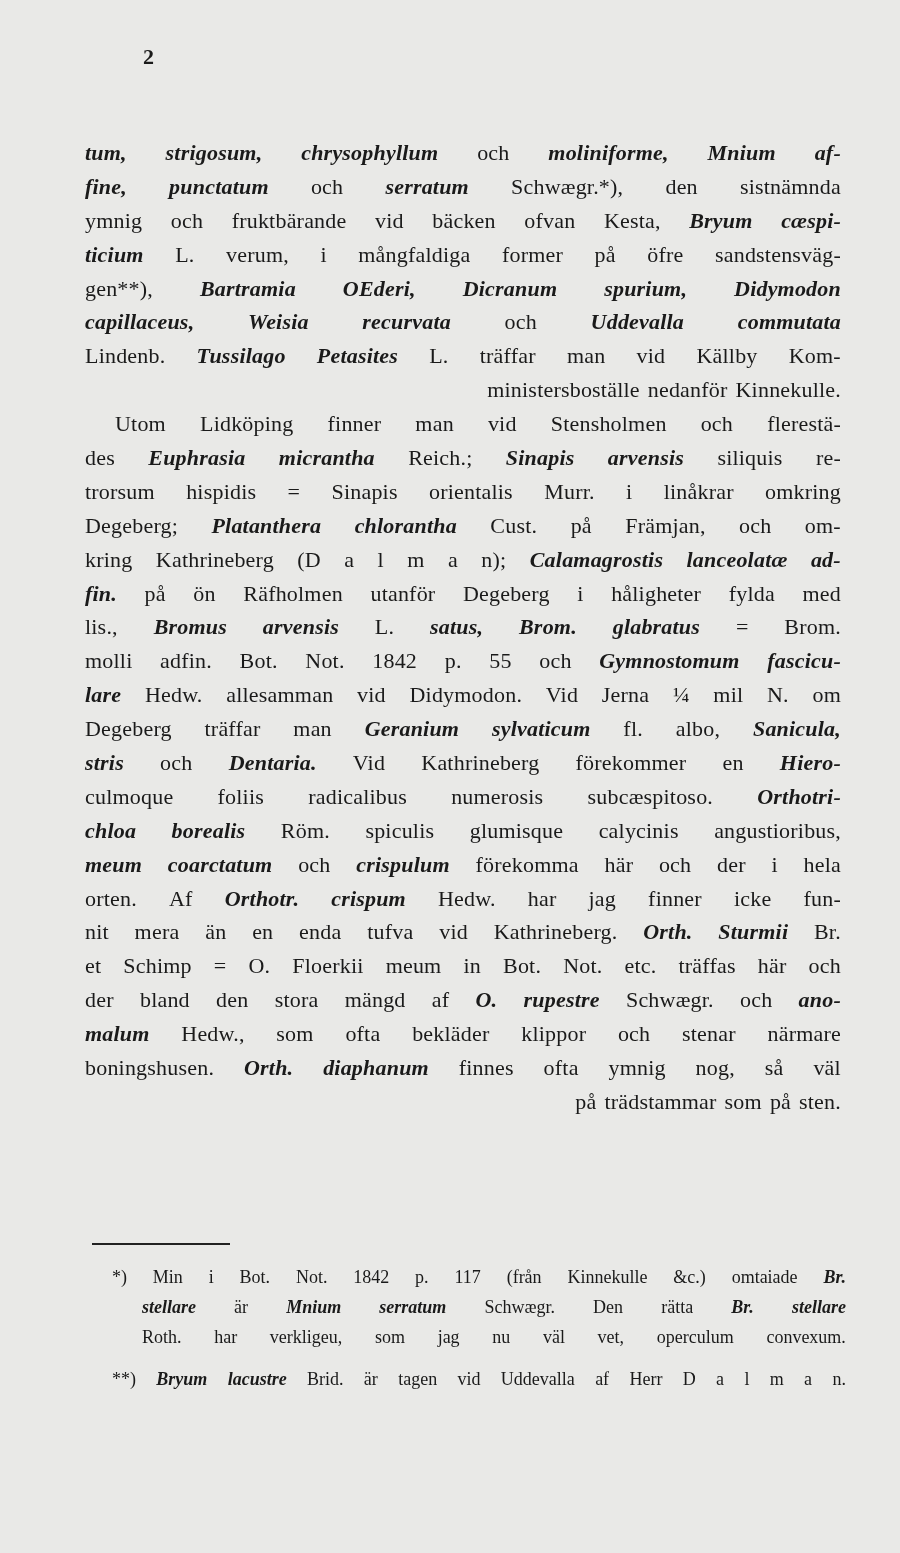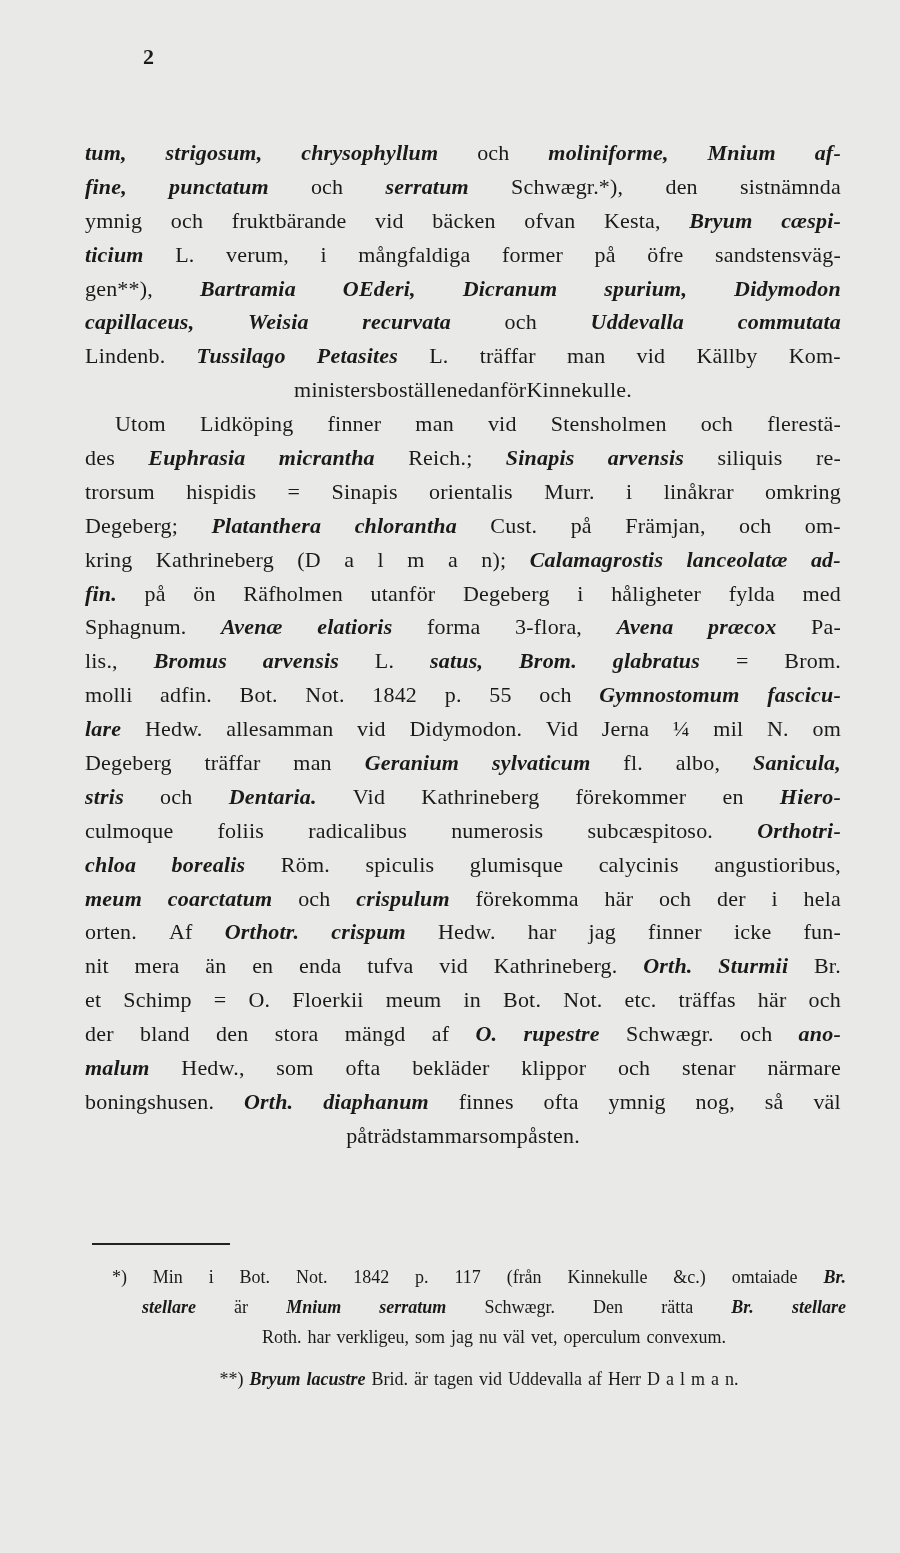--- a/index.html
+++ b/index.html
@@ -18,37 +18,37 @@
     position: absolute; left: 85px; top: 93px; width: 756px; margin-top: 43px;
   }
   .line {
     height: 33.9px; line-height: 33.9px;
     font-size: 22px;
     text-align: justify; text-align-last: justify;
     white-space: nowrap;
     display: flex; justify-content: space-between;
     letter-spacing: 0.2px;
   }
-  .line.last { justify-content: center; }
+  .line.last { justify-content: flex-end; gap: 8px; }
   .line.indent { padding-left: 30px; }
   .seg { white-space: pre; }
   .it { font-style: italic; font-weight: bold; }
   .rule {
     position: absolute; left: 92px; top: 1243px; width: 138px; height: 2px;
     background: #222;
   }
   .footnotes {
     position: absolute; left: 112px; top: 1262px; width: 734px;
   }
   .fline {
     height: 30px; line-height: 30px; font-size: 18px;
     display: flex; justify-content: space-between; white-space: nowrap;
   }
   .fline.hang { padding-left: 30px; gap: 12px; }
-  .fline.last { justify-content: center; gap: 6px; }
+  .fline.last { justify-content: space-between; gap: 6px; }
   .fgap { height: 12px; }
 </style>
 </head>
 <body>
 
 <div class="page-number">2</div>
 
 <div class="body-text" id="body">
     <div class="line">
       <span class="seg it">tum<span class="seg">,</span></span>
@@ -180,30 +180,20 @@
       <span class="seg it">fin.</span>
       <span class="seg">på</span>
       <span class="seg">ön</span>
       <span class="seg">Räfholmen</span>
       <span class="seg">utanför</span>
       <span class="seg">Degeberg</span>
       <span class="seg">i</span>
       <span class="seg">håligheter</span>
       <span class="seg">fylda</span>
       <span class="seg">med</span>
-    </div>
-    <div class="line">
-      <span class="seg">Sphagnum.</span>
-      <span class="seg it">Avenæ</span>
-      <span class="seg it">elatioris</span>
-      <span class="seg">forma</span>
-      <span class="seg">3-flora,</span>
-      <span class="seg it">Avena</span>
-      <span class="seg it">præcox</span>
-      <span class="seg">Pa-</span>
     </div>
     <div class="line">
       <span class="seg">lis.,</span>
       <span class="seg it">Bromus</span>
       <span class="seg it">arvensis</span>
       <span class="seg">L.</span>
       <span class="seg it">satus<span class="seg">,</span></span>
       <span class="seg it">Brom.</span>
       <span class="seg it">glabratus</span>
       <span class="seg">=</span>

